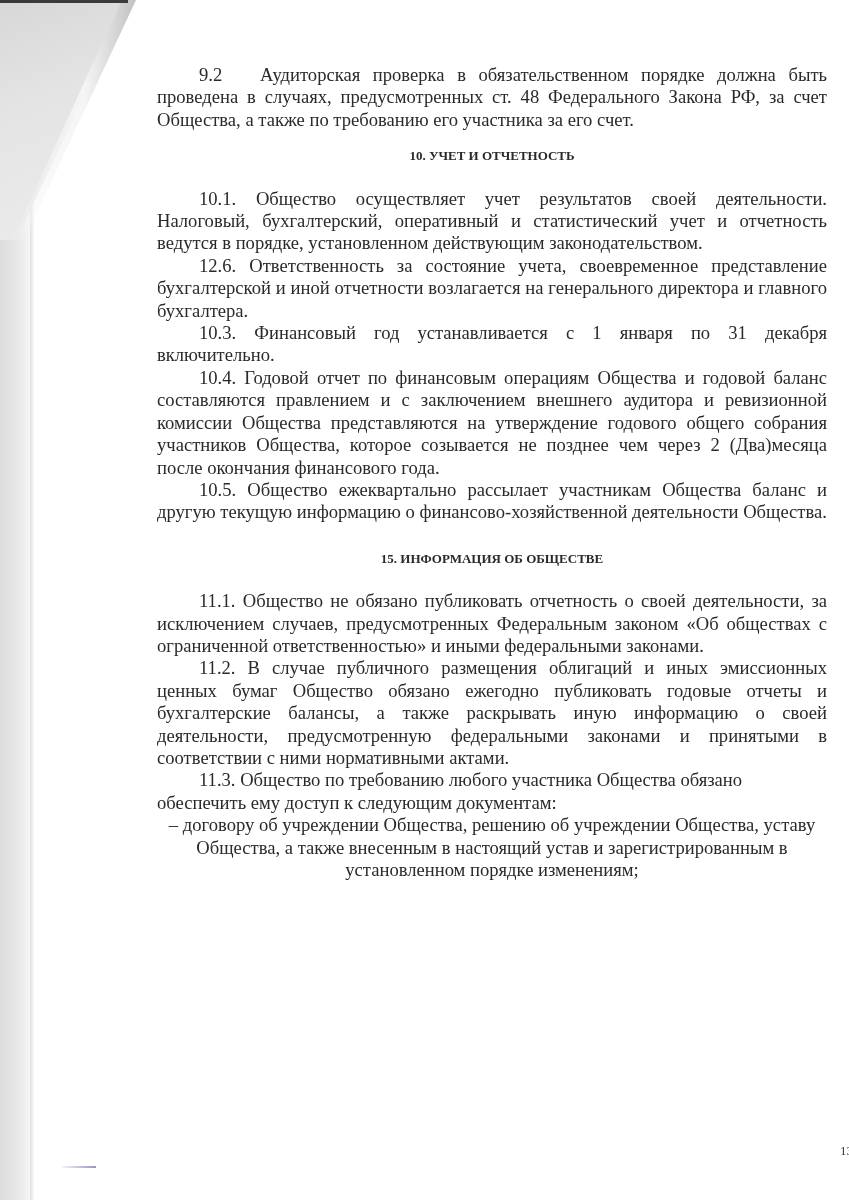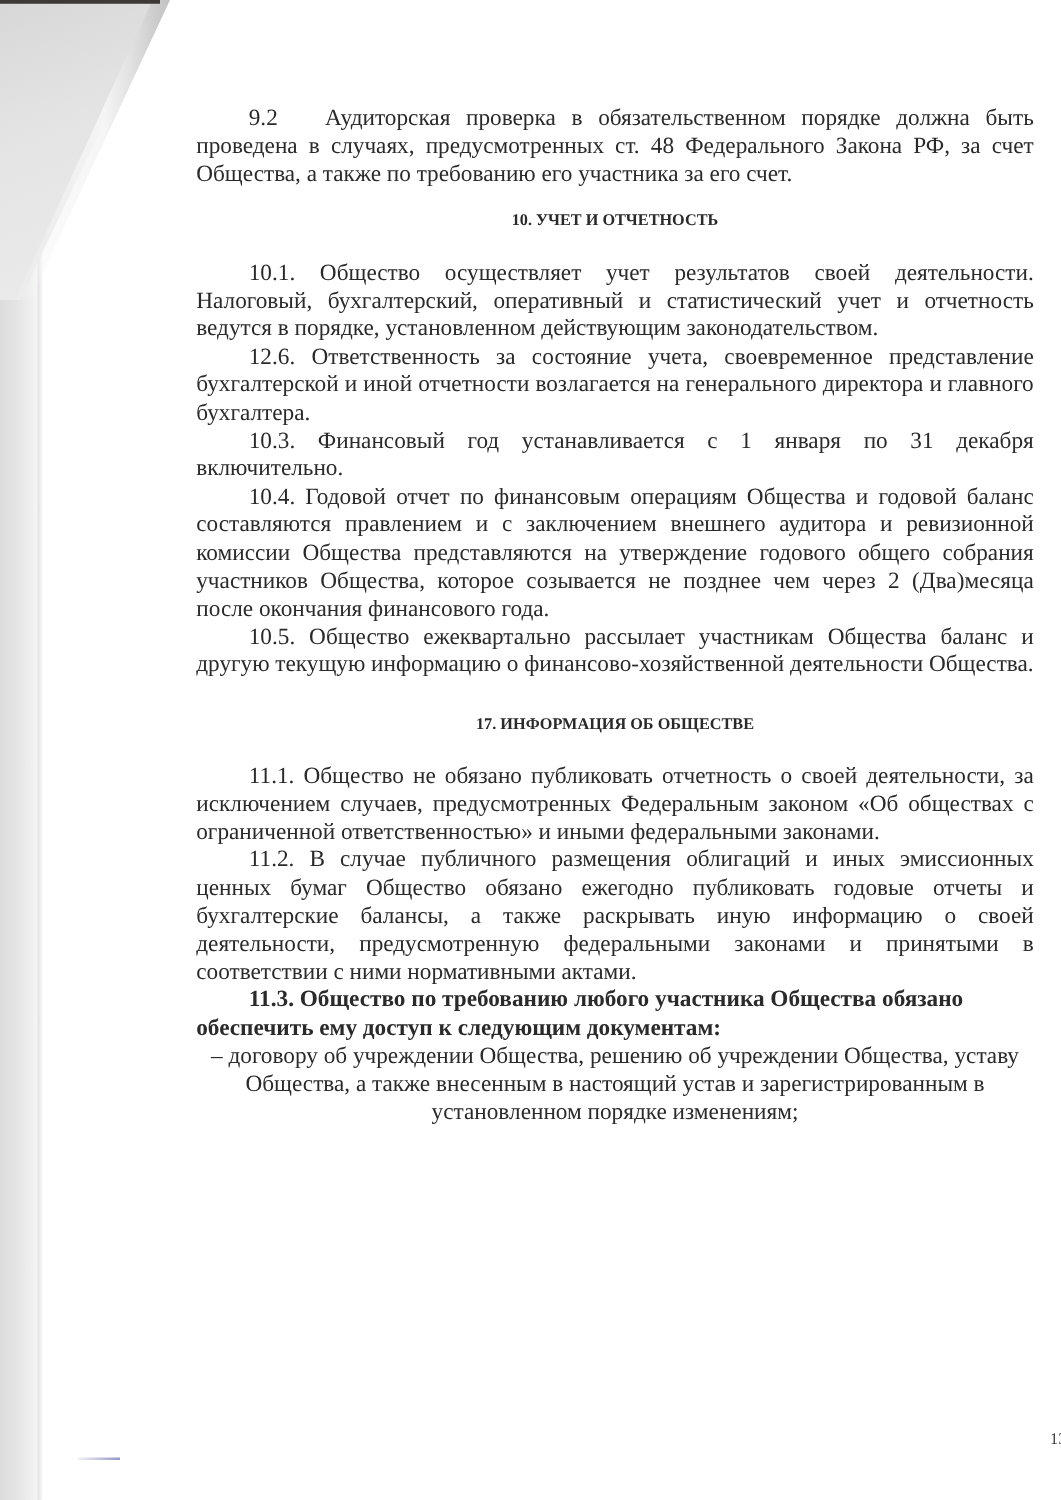--- a/index.html
+++ b/index.html
@@ -27,27 +27,27 @@
   .corner-fold {
     position: absolute; left: 0; top: 0; width: 140px; height: 240px;
     background: linear-gradient(90deg, rgba(255,255,255,0) 0%, #f5f5f5 60%, #bdbdbd 100%);
     clip-path: polygon(122px 0, 136px 0, 24px 240px, 12px 240px);
   }
   .topbar {
     position: absolute; left: 0; top: 0; width: 128px; height: 3px;
     background: #3c3a36;
   }
   .page {
-    position: absolute; left: 157px; top: 84px; width: 670px;
+    position: absolute; left: 157px; top: 64px; width: 670px;
     font-size: 18.6px; line-height: 22.4px;
     text-align: justify;
   }
   .para { margin: 0; text-indent: 42px; }
   .para.list { text-indent: 0; text-align: center; }
-  .para.left { text-align: left; font-weight: bold; }
+  .para.left { text-align: left; }
   .heading {
     font-weight: bold; text-align: center; text-indent: 0;
     margin: 14px 0 20px 0; font-size: 13px;
   }
   .page-number {
     position: absolute; left: 802px; top: 1143px;
     font-size: 13px; color: #404040; margin-left: 38px;
   }
   .speck {
     position: absolute; left: 62px; top: 1166px; width: 34px; height: 2px;
@@ -66,21 +66,21 @@
 <div class="page">
   <p class="para">9.2&nbsp;&nbsp; Аудиторская проверка в обязательственном порядке должна быть проведена в случаях, предусмотренных ст. 48 Федерального Закона РФ, за счет Общества, а также по требованию его участника за его счет.</p>
 
   <h2 class="heading" style="margin-top:14px;">10. УЧЕТ И ОТЧЕТНОСТЬ</h2>
   <p class="para">10.1. Общество осуществляет учет результатов своей деятельности. Налоговый, бухгалтерский, оперативный и статистический учет и отчетность ведутся в порядке, установленном действующим законодательством.</p>
   <p class="para">12.6. Ответственность за состояние учета, своевременное представление бухгалтерской и иной отчетности возлагается на генерального директора и главного бухгалтера.</p>
   <p class="para">10.3. Финансовый год устанавливается с 1 января по 31 декабря включительно.</p>
   <p class="para">10.4. Годовой отчет по финансовым операциям Общества и годовой баланс составляются правлением и с заключением внешнего аудитора и ревизионной комиссии Общества представляются на утверждение годового общего собрания участников Общества, которое созывается не позднее чем через 2 (Два)месяца после окончания финансового года.</p>
   <p class="para">10.5. Общество ежеквартально рассылает участникам Общества баланс и другую текущую информацию о финансово-хозяйственной деятельности Общества.</p>
 
-  <h2 class="heading" style="margin-top:24px;">17. ИНФОРМАЦИЯ ОБ ОБЩЕСТВЕ</h2>
+  <h2 class="heading" style="margin-top:24px;">15. ИНФОРМАЦИЯ ОБ ОБЩЕСТВЕ</h2>
   <p class="para">11.1. Общество не обязано публиковать отчетность о своей деятельности, за исключением случаев, предусмотренных Федеральным законом «Об обществах с ограниченной ответственностью» и иными федеральными законами.</p>
   <p class="para">11.2. В случае публичного размещения облигаций и иных эмиссионных ценных бумаг Общество обязано ежегодно публиковать годовые отчеты и бухгалтерские балансы, а также раскрывать иную информацию о своей деятельности, предусмотренную федеральными законами и принятыми в соответствии с ними нормативными актами.</p>
   <p class="para left">11.3. Общество по требованию любого участника Общества обязано обеспечить ему доступ к следующим документам:</p>
   <p class="para list">– договору об учреждении Общества, решению об учреждении Общества, уставу Общества, а также внесенным в настоящий устав и зарегистрированным в установленном порядке изменениям;</p>
 </div>
 
 <div class="page-number">13</div>
 <div class="speck"></div>
 
 </body></html>

